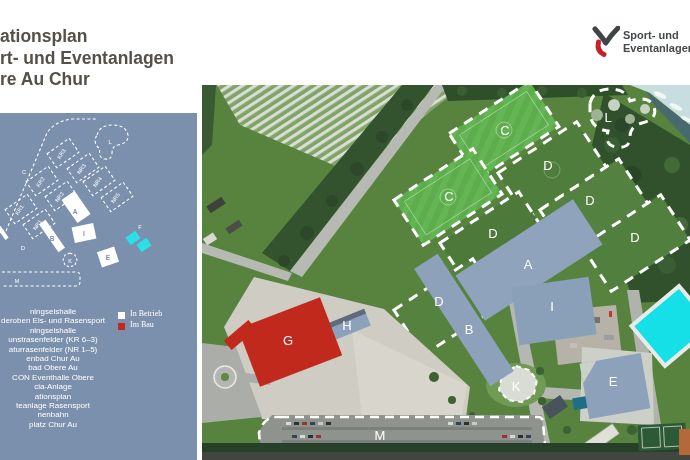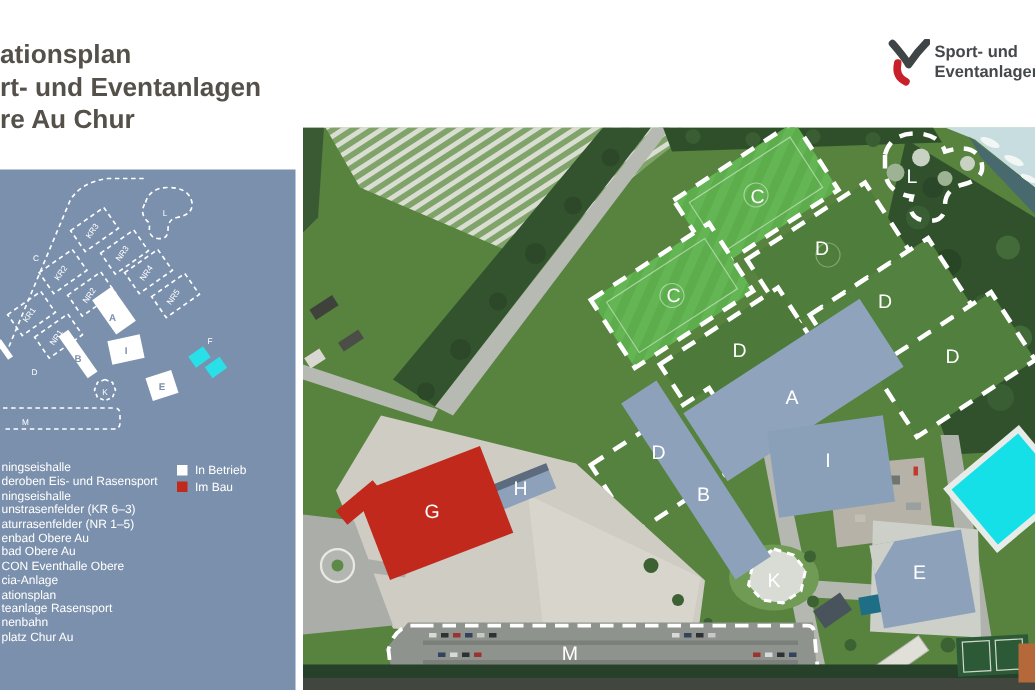--- a/index.html
+++ b/index.html
@@ -11,23 +11,23 @@
   
   .logo{position:absolute;left:592px;top:26px;width:120px;height:40px;}
   .logo .mark{position:absolute;left:0;top:0;}
   .logo .text{position:absolute;left:31px;top:3px;color:#45484a;font-weight:bold;
               font-size:11px;line-height:13px;white-space:nowrap;}
   
   .sidebar{position:absolute;left:0;top:113px;width:197px;height:347px;background:#7b90ac;}
   .minimap{position:absolute;left:0;top:0;}
   .legend{position:absolute;left:1px;top:194px;color:#ffffff;font-size:8px;line-height:9.4px;
           white-space:nowrap;}
-  .legend div{height:9.4px;}
+  .legend div{height:9.4px;text-align:center;}
   .keys{position:absolute;left:118px;top:195px;color:#ffffff;font-size:8px;line-height:11px;}
-  .keys .row{display:flex;align-items:center;height:11px;}
+  .keys .row{display:flex;align-items:flex-end;height:11px;font-family:Liberation Serif, serif;}
   .keys .sw{display:inline-block;width:7px;height:7px;margin-right:5px;}
   .sw-betrieb{background:#ffffff;}
   .sw-bau{background:#c1291d;}
   
   .aerial{position:absolute;left:202px;top:85px;width:488px;height:375px;}
   svg text{font-family:"Liberation Sans",sans-serif;}
   .zl{fill:#ffffff;font-size:13px;text-anchor:middle;}
   .mlb{fill:#7b90ac;font-size:6.5px;font-weight:bold;text-anchor:middle;}
   .mfl{fill:#ffffff;font-size:5.5px;text-anchor:middle;}
 </style>
@@ -135,21 +135,21 @@
         <text class="mfl" x="17" y="170" font-size="7">M</text>
       </g>
     </svg>
 
     <div class="legend">
       <div>ningseishalle</div>
       <div>deroben Eis- und Rasensport</div>
       <div>ningseishalle</div>
       <div>unstrasenfelder (KR 6–3)</div>
       <div>aturrasenfelder (NR 1–5)</div>
-      <div>enbad Obere Au</div>
+      <div>enbad Chur Au</div>
       <div>bad Obere Au</div>
       <div>CON Eventhalle Obere</div>
       <div>cia-Anlage</div>
       <div>ationsplan</div>
       <div>teanlage Rasensport</div>
       <div>nenbahn</div>
       <div>platz Chur Au</div>
     </div>
 
     <div class="keys">

